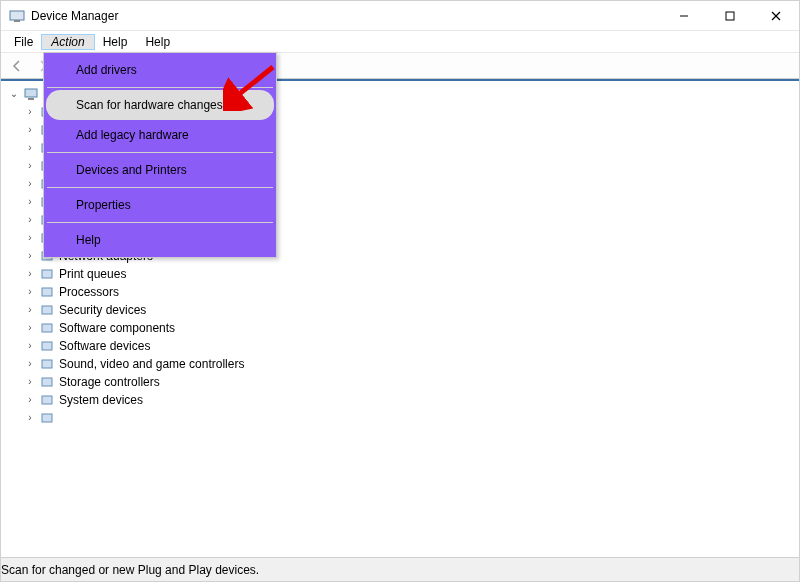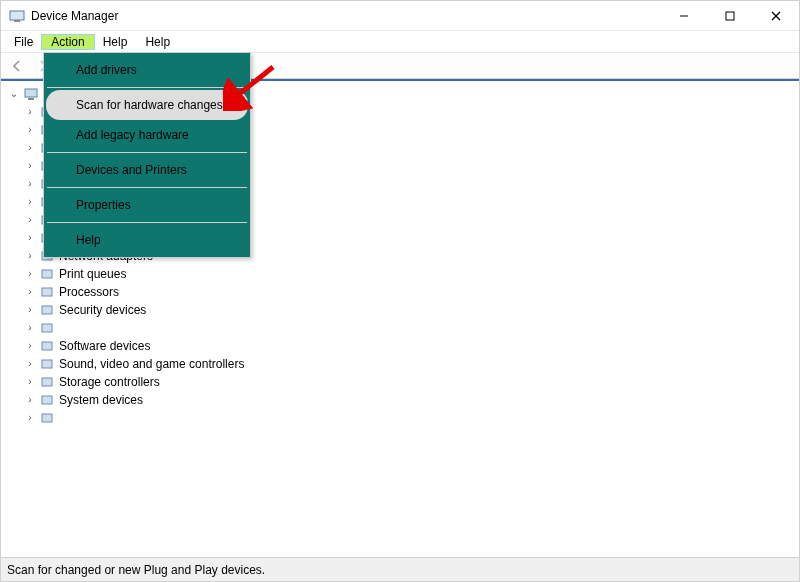--- a/index.html
+++ b/index.html
@@ -6,37 +6,37 @@
   html, body { width: 800px; height: 582px; font-family: "Segoe UI", Tahoma, sans-serif; font-size: 12px; background: #fff; overflow: hidden; }
   .window { width: 800px; height: 582px; display: flex; flex-direction: column; border: 1px solid #d0d0d0; position: relative; }
   .titlebar { height: 30px; display: flex; align-items: center; padding-left: 8px; border-bottom: 1px solid #e8e8e8; }
   .title-icon { width: 16px; height: 16px; margin-right: 6px; }
   .title-text { font-size: 12px; flex: 0 0 auto; }
   .title-spacer { flex: 1; }
   .winbtns { display: flex; height: 100%; }
   .winbtn { width: 46px; height: 100%; display: flex; align-items: center; justify-content: center; font-size: 14px; }
   .menubar { height: 22px; display: flex; align-items: center; padding-left: 4px; border-bottom: 1px solid #e8e8e8; }
   .menuitem { padding: 0 9px; display: flex; align-items: center; font-size: 12px; }
-  .menuitem.active { background: #bef264; outline: 1px solid #99d1ff; }
+  .menuitem.active { background: #e5e5e5; outline: 1px solid #99d1ff; font-style: italic; }
   .toolbar { height: 26px; border-bottom: 1px solid #d0d0d0; display: flex; align-items: center; padding-left: 4px; gap: 2px; background: #fdfdfd; }
   .toolbtn { width: 24px; height: 22px; display: flex; align-items: center; justify-content: center; border: 1px solid transparent; opacity: 0.55; }
   .content { flex: 1; position: relative; border-top: 2px solid #3a6ea5; }
   .content.inset { margin: 0; }
   .tree { padding: 4px 2px; font-size: 12px; line-height: 18px; }
   .node { display: flex; align-items: center; height: 18px; }
   .exp { width: 14px; text-align: center; color: #555; font-size: 10px; }
   .node .ico { width: 16px; height: 16px; margin: 0 4px 0 2px; display: inline-flex; align-items: center; justify-content: center; }
   .node.level0 { padding-left: 4px; }
   .node.level1 { padding-left: 20px; }
-  .dropdown { position: absolute; top: 51px; left: 42px; width: 208px; background: #0f766e; border: 1px solid #cccccc; box-shadow: 2px 2px 4px rgba(0,0,0,0.2); padding: 2px; z-index: 20; }
+  .dropdown { position: absolute; top: 51px; left: 42px; width: 234px; background: #8b5cf6; border: 1px solid #cccccc; box-shadow: 2px 2px 4px rgba(0,0,0,0.2); padding: 2px; z-index: 20; }
   .dd-item { height: 30px; display: flex; align-items: center; padding-left: 30px; font-size: 12px; position: relative; }
   .dd-item.hl { background: #dedede; border-radius: 14px; }
   .dd-sep { height: 1px; background: #d0d0d0; margin: 2px 1px; }
   .arrow { position: absolute; top: 60px; left: 222px; z-index: 30; pointer-events: none; }
-  .statusbar { height: 24px; border-top: 1px solid #d0d0d0; background: #f0f0f0; display: flex; align-items: center; padding-left: 6px; font-size: 12px; }
+  .statusbar { height: 24px; border-top: 1px solid #d0d0d0; background: #f0f0f0; display: flex; align-items: center; font-size: 12px; }
 </style>
 </head>
 <body>
 
 <div class="window">
 
   <div class="titlebar">
     <span class="title-icon">
       <svg width="16" height="16" viewBox="0 0 16 16">
           <rect x="1" y="3" width="14" height="9" fill="#d9e6f2" stroke="#5a7fa6"></rect>
@@ -206,20 +206,21 @@
             </span>
             <span>Security devices</span>
           </div>
           <div class="node level1">
             <span class="exp">›</span>
             <span class="ico">
               <svg width="14" height="14">
                 <rect x="2" y="3" width="10" height="8" fill="#cfdff0" stroke="#6a8fb5"></rect>
               </svg>
             </span>
+            <span>Software components</span>
           </div>
           <div class="node level1">
             <span class="exp">›</span>
             <span class="ico">
               <svg width="14" height="14">
                 <rect x="2" y="3" width="10" height="8" fill="#cfdff0" stroke="#6a8fb5"></rect>
               </svg>
             </span>
             <span>Software devices</span>
           </div>

